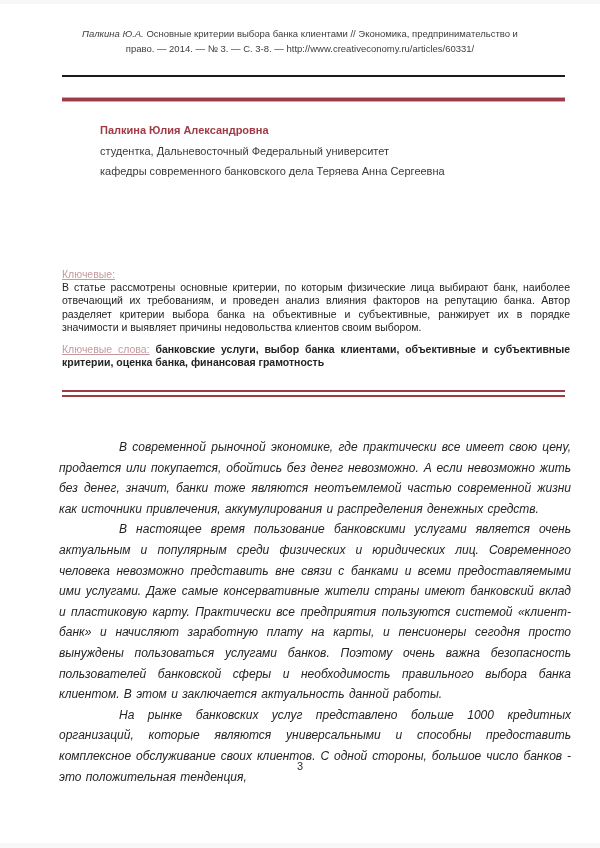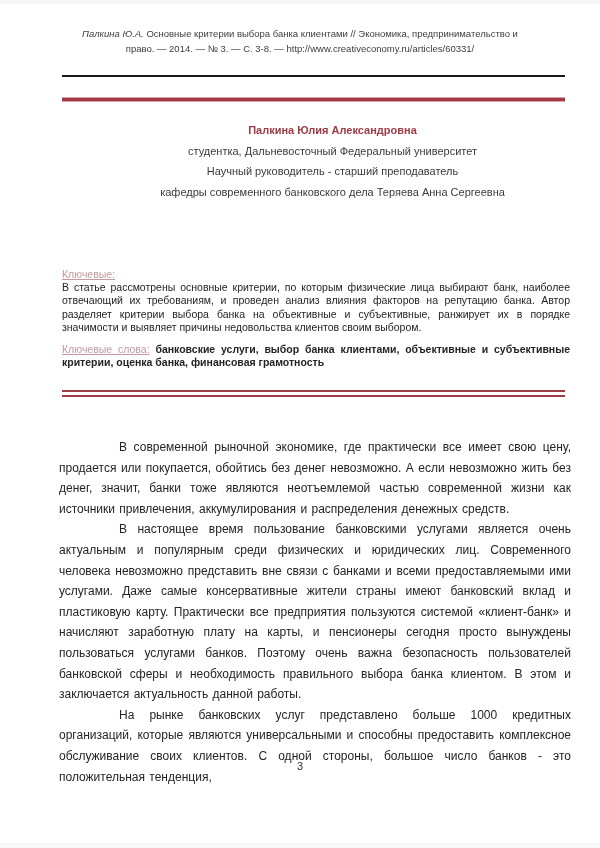--- a/index.html
+++ b/index.html
@@ -36,21 +36,21 @@
     height: 0; border-top: 2px solid #1a1a1a;
   }
   .rule-red-thick {
     position: absolute; top: 97px; left: 62px; right: 35px;
     height: 3px; background: #a03b45;
     border-top: 1px solid #d9a3a8;
     border-bottom: 1px solid #d9a3a8;
   }
   .author-block {
     position: absolute; top: 120px; right: 35px; left: 100px;
-    text-align: center;
+    text-align: left;
     font-size: 11px; line-height: 20.5px;
     color: #3a3a3a;
   }
   .author-name { color: #a03b45; font-weight: bold; }
   .article-title {
     position: absolute; top: 238px; left: 0; width: 100%;
     text-align: center;
     font-size: 15px; font-weight: bold;
     color: #a03b45;
     letter-spacing: 0.2px;
@@ -85,21 +85,21 @@
     border-top: 2px solid #a03b45;
     border-bottom: 2px solid #a03b45;
   }
   .body-text {
     position: absolute; top: 437px; left: 59px; right: 29px;
     font-size: 12px; line-height: 20.6px;
     text-align: justify;
     color: #242424;
     word-spacing: 1px;
   }
-  .body-text p { margin: 0; text-indent: 60px; }
+  .body-text p { margin: 0; text-indent: 60px; font-style: italic; }
   .page-number {
     position: absolute; top: 760px; left: 0; width: 100%;
     text-align: center;
     font-size: 11px;
     color: #2b2b2b;
   }
 </style>
 </head>
 <body>
 
@@ -111,21 +111,20 @@
     <div><span class="cit-author">Палкина Ю.А.</span><span> Основные критерии выбора банка клиентами // Экономика, предпринимательство и</span></div>
     <div>право. — 2014. — № 3. — С. 3-8. — http://www.creativeconomy.ru/articles/60331/</div>
   </div>
 
   <div class="rule-black"></div>
   <div class="rule-red-thick"></div>
 
   <div class="author-block">
     <div class="author-name">Палкина Юлия Александровна</div>
     <div>студентка, Дальневосточный Федеральный университет</div>
-    <div>Научный руководитель - старший преподаватель</div>
     <div>кафедры современного банковского дела Теряева Анна Сергеевна</div>
   </div>
 
 
   <div class="abstract-label">Ключевые:</div>
   <div class="abstract-text">В статье рассмотрены основные критерии, по которым физические лица выбирают банк, наиболее отвечающий их требованиям, и проведен анализ влияния факторов на репутацию банка. Автор разделяет критерии выбора банка на объективные и субъективные, ранжирует их в порядке значимости и выявляет причины недовольства клиентов своим выбором.</div>
 
   <div class="keywords"><span class="keywords-label">Ключевые слова:</span><span class="keywords-text"> банковские услуги, выбор банка клиентами, объективные и субъективные критерии, оценка банка, финансовая грамотность</span></div>
 
   <div class="rule-red-double"></div>

